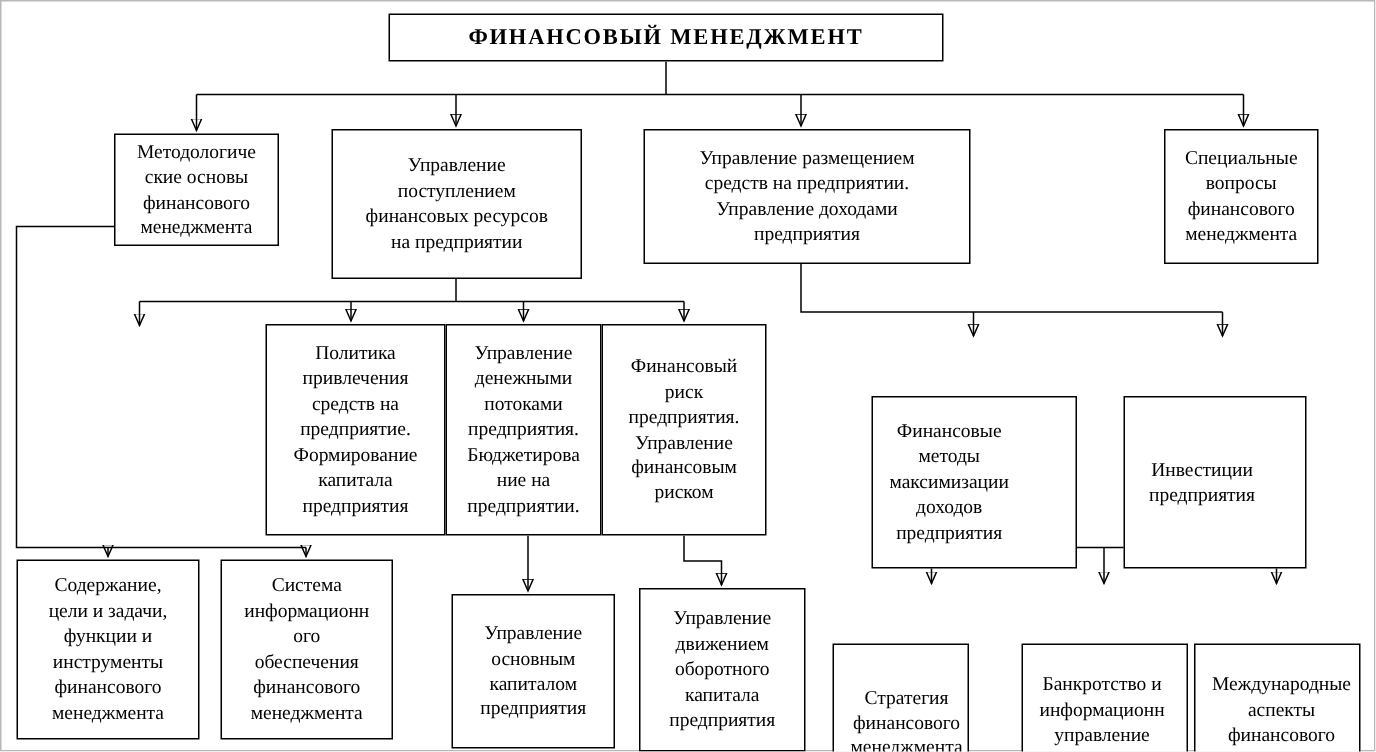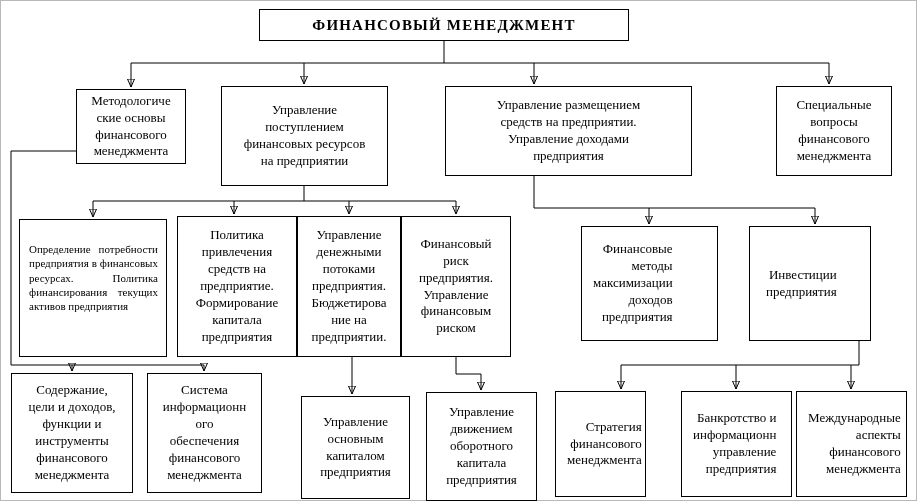--- a/index.html
+++ b/index.html
@@ -29,23 +29,24 @@
     padding:2px 4px;
   }
   .node.root{
     font-weight:bold;
     font-size:15px;
     letter-spacing:1.2px;
     line-height:1.1;
   }
   .node.leftalign{
     justify-content:flex-start;
-    text-align:right;
+    text-align:center;
     padding-left:11px;
     padding-right:6px;
+    margin-top:38px;
   }
   .node.justify{
     display:block;
     white-space:normal;
     text-align:justify;
     font-size:11px;
     line-height:1.3;
     padding:22px 8px 6px 9px;
   }
 </style>
@@ -107,30 +108,29 @@
   <div class="node root" style="left:258px;top:8px;width:370px;height:32px">ФИНАНСОВЫЙ МЕНЕДЖМЕНТ</div>
 
   <div class="node" style="left:75px;top:88px;width:110px;height:75px">Методологиче
 ские основы
 финансового
 менеджмента</div>
   <div class="node" style="left:220px;top:85px;width:167px;height:100px">Управление
 поступлением
 финансовых ресурсов
 на предприятии</div>
-  <div class="node" style="left:444px;top:85px;width:247px;height:90px">Управление размещением
+  <div class="node" style="left:428px;top:85px;width:218px;height:90px">Управление размещением
 средств на предприятии.
 Управление доходами
 предприятия</div>
-  <div class="node" style="left:775px;top:85px;width:116px;height:90px">Специальные
+  <div class="node" style="left:775px;top:85px;width:103px;height:90px">Специальные
 вопросы
 финансового
 менеджмента</div>
 
-  <div class="node justify" style="left:18px;top:218px;width:148px;height:138px">Определение потребности предприятия в финансовых ресурсах. Политика финансирования текущих активов предприятия</div>
   <div class="node" style="left:176px;top:215px;width:120px;height:141px">Политика
 привлечения
 средств на
 предприятие.
 Формирование
 капитала
 предприятия</div>
   <div class="node" style="left:296px;top:215px;width:104px;height:141px">Управление
 денежными
 потоками
@@ -147,21 +147,21 @@
 
   <div class="node leftalign" style="left:580px;top:225px;width:137px;height:115px">Финансовые
 методы
 максимизации
 доходов
 предприятия</div>
   <div class="node leftalign" style="left:748px;top:225px;width:122px;height:115px; padding-left:16px">Инвестиции
 предприятия</div>
 
   <div class="node" style="left:10px;top:372px;width:122px;height:120px">Содержание,
-цели и доходов,
+цели и задачи,
 функции и
 инструменты
 финансового
 менеджмента</div>
   <div class="node" style="left:146px;top:372px;width:115px;height:120px">Система
 информационн
 ого
 обеспечения
 финансового
 менеджмента</div>

